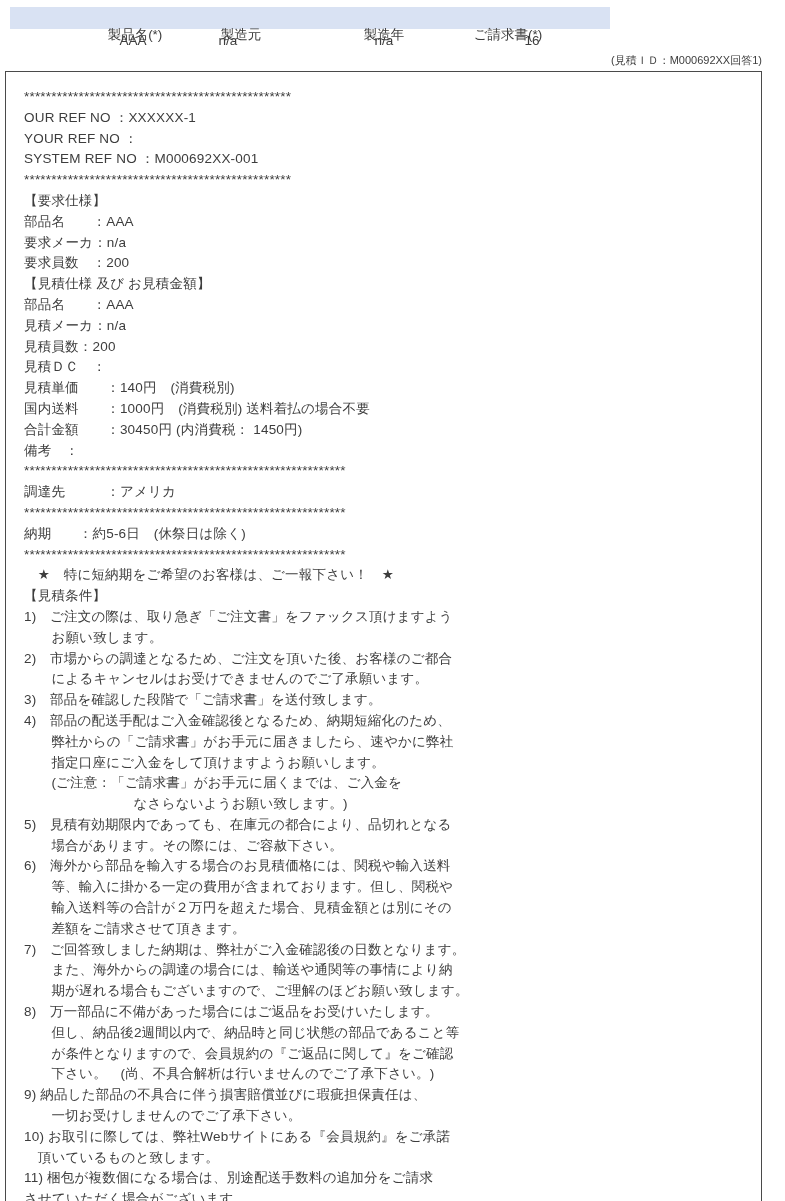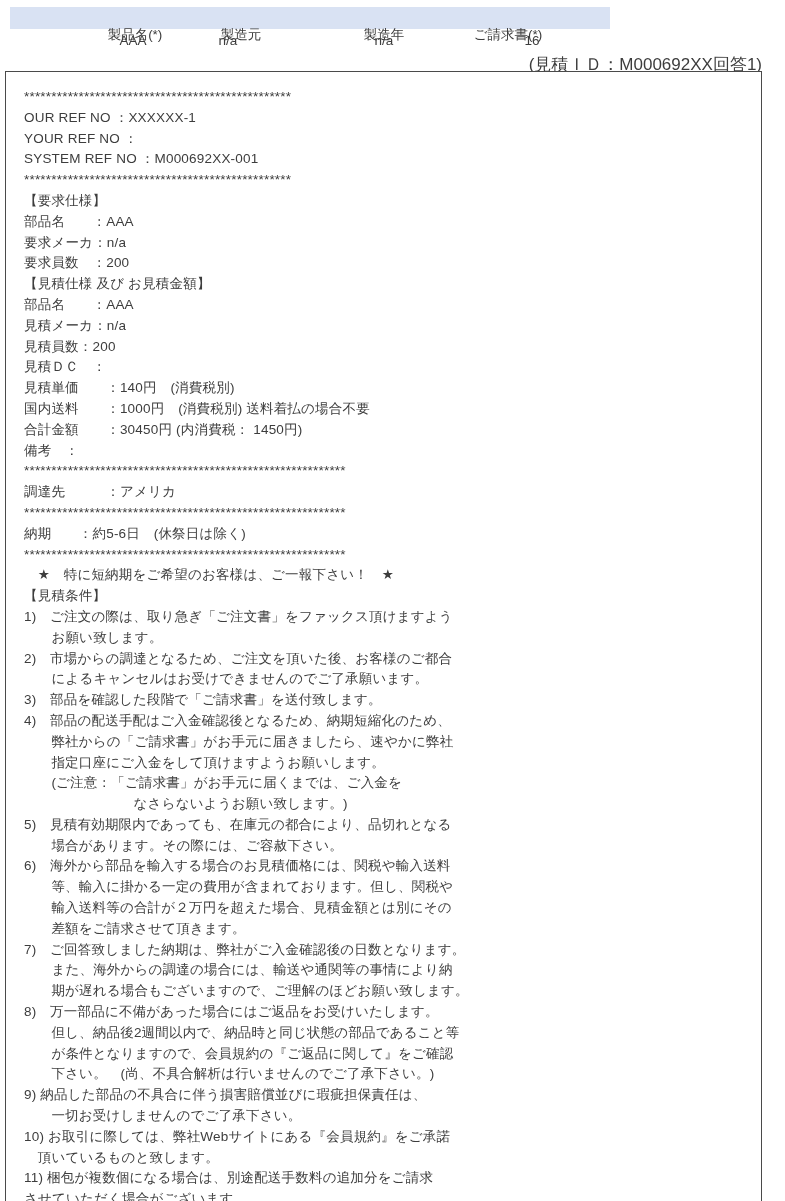--- a/index.html
+++ b/index.html
@@ -26,21 +26,21 @@
   .tab {
     position:absolute; left:8px; top:50px; width:147px; height:21px;
     background:#d9e2f3; text-align:center; font-size:13.5px; line-height:21px;
     cursor:default;
     margin-top:40px;
   }
 
   
   .quote-id {
     position:absolute; top:53px; right:23px;
-    font-size:17px; white-space:nowrap;
+    font-size:11px; white-space:nowrap;
   }
 
   
   .quote-box {
     position:absolute; left:5px; top:71px; width:757px; height:1145px;
     box-sizing:border-box; border:1.5px solid #4a4a4a; background:#ffffff;
   }
   .quote-text {
     margin:15px 14px 0 18px;
     font-size:13.5px; line-height:20.8px;

